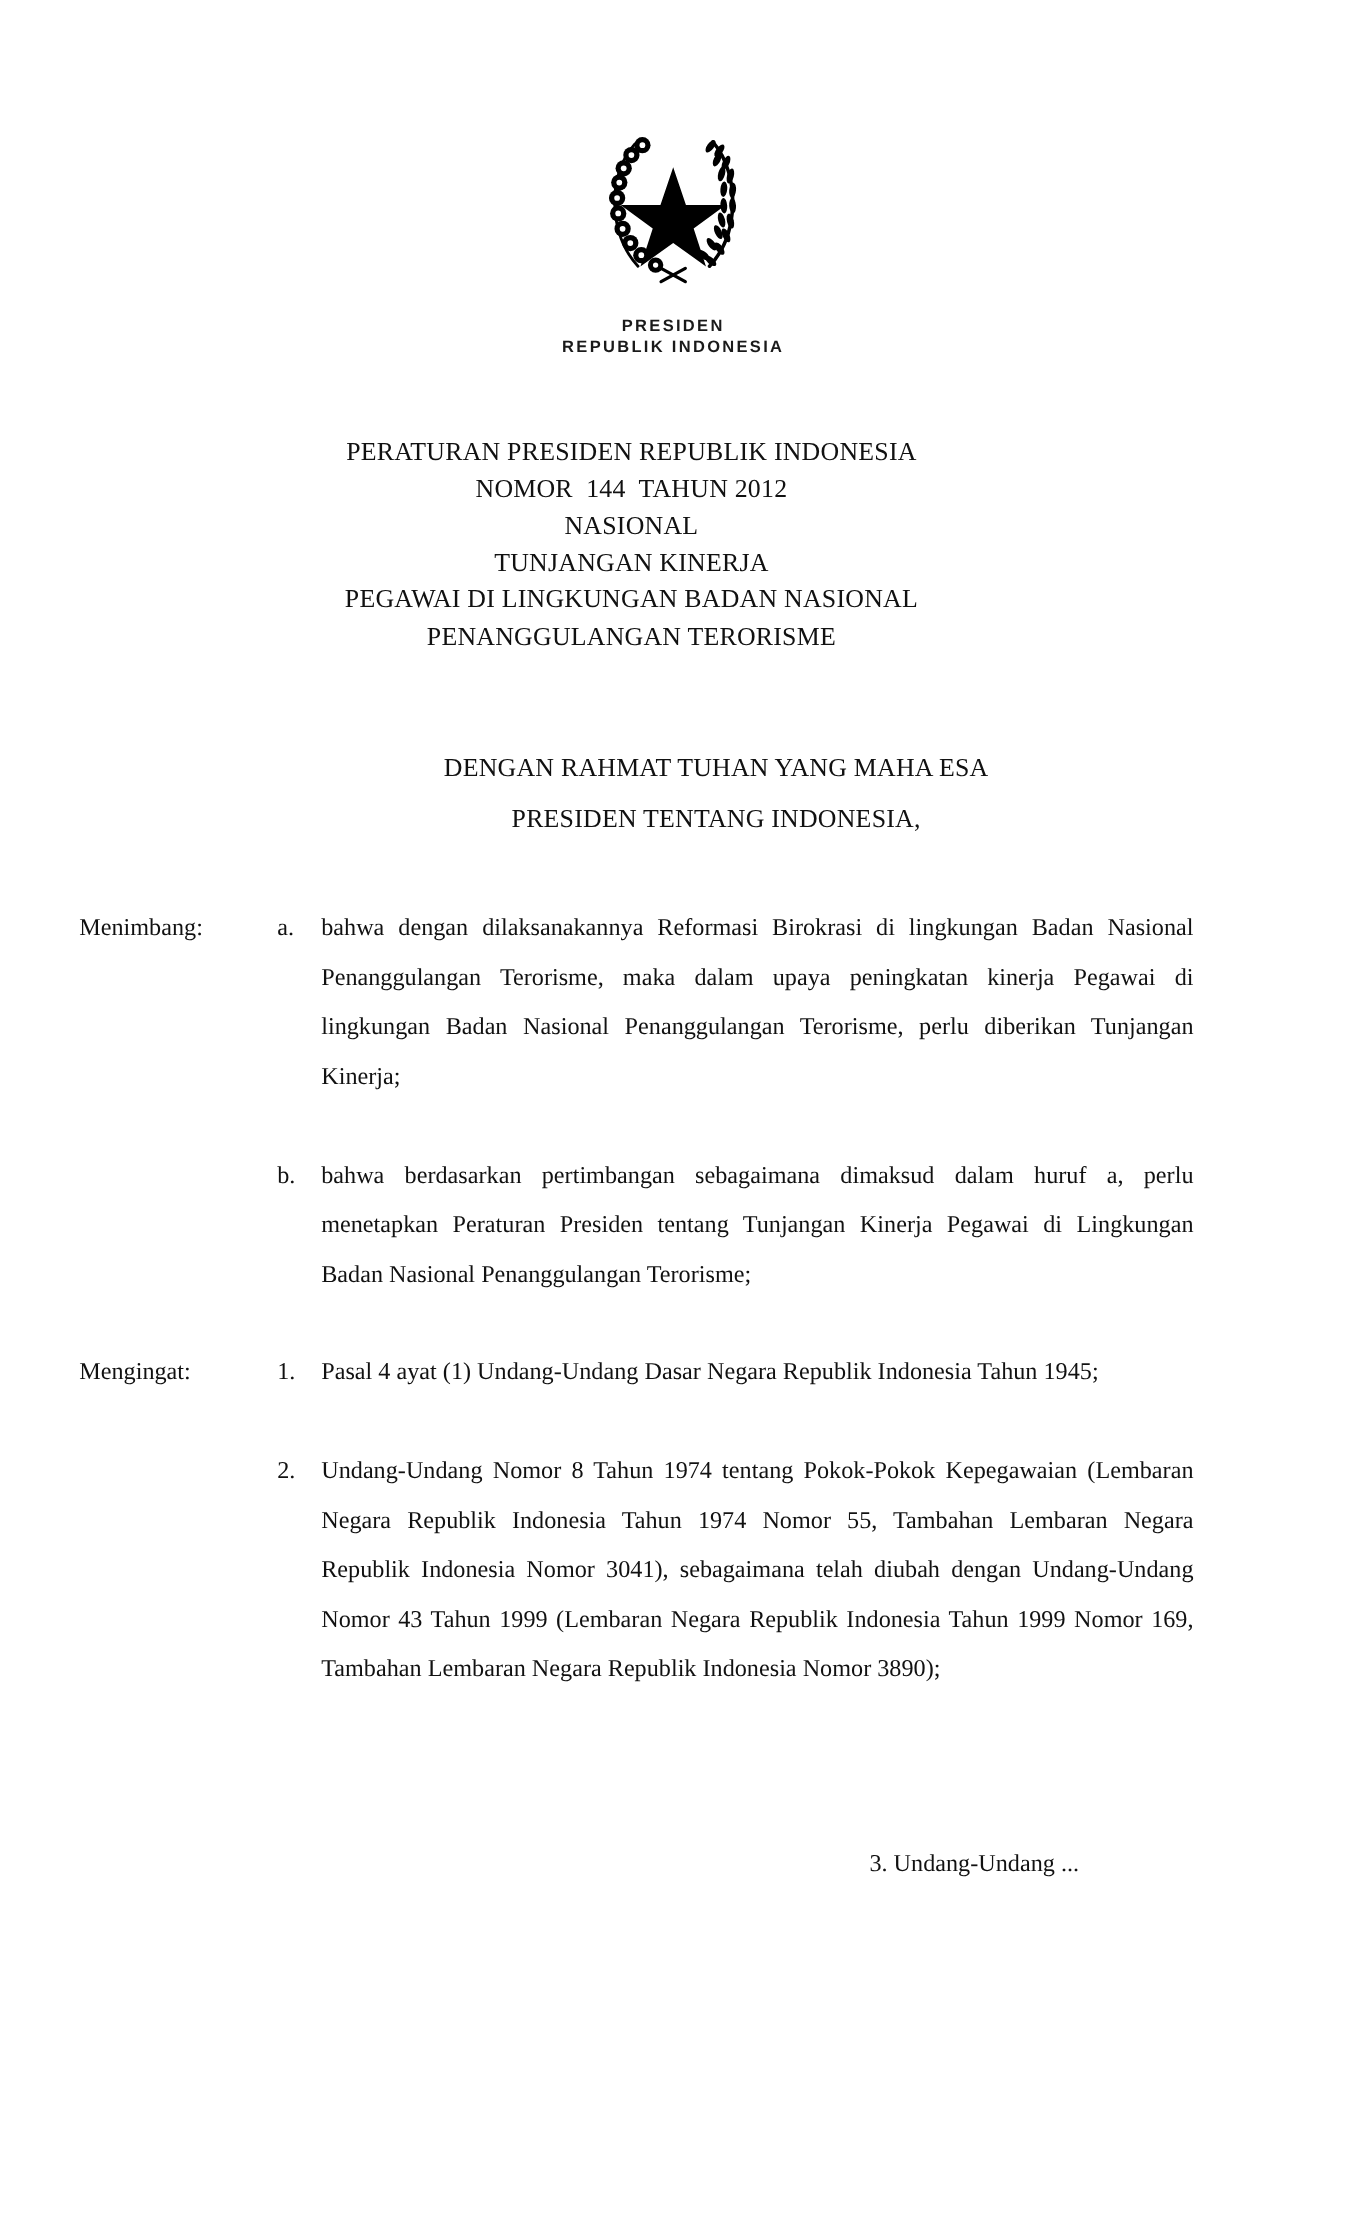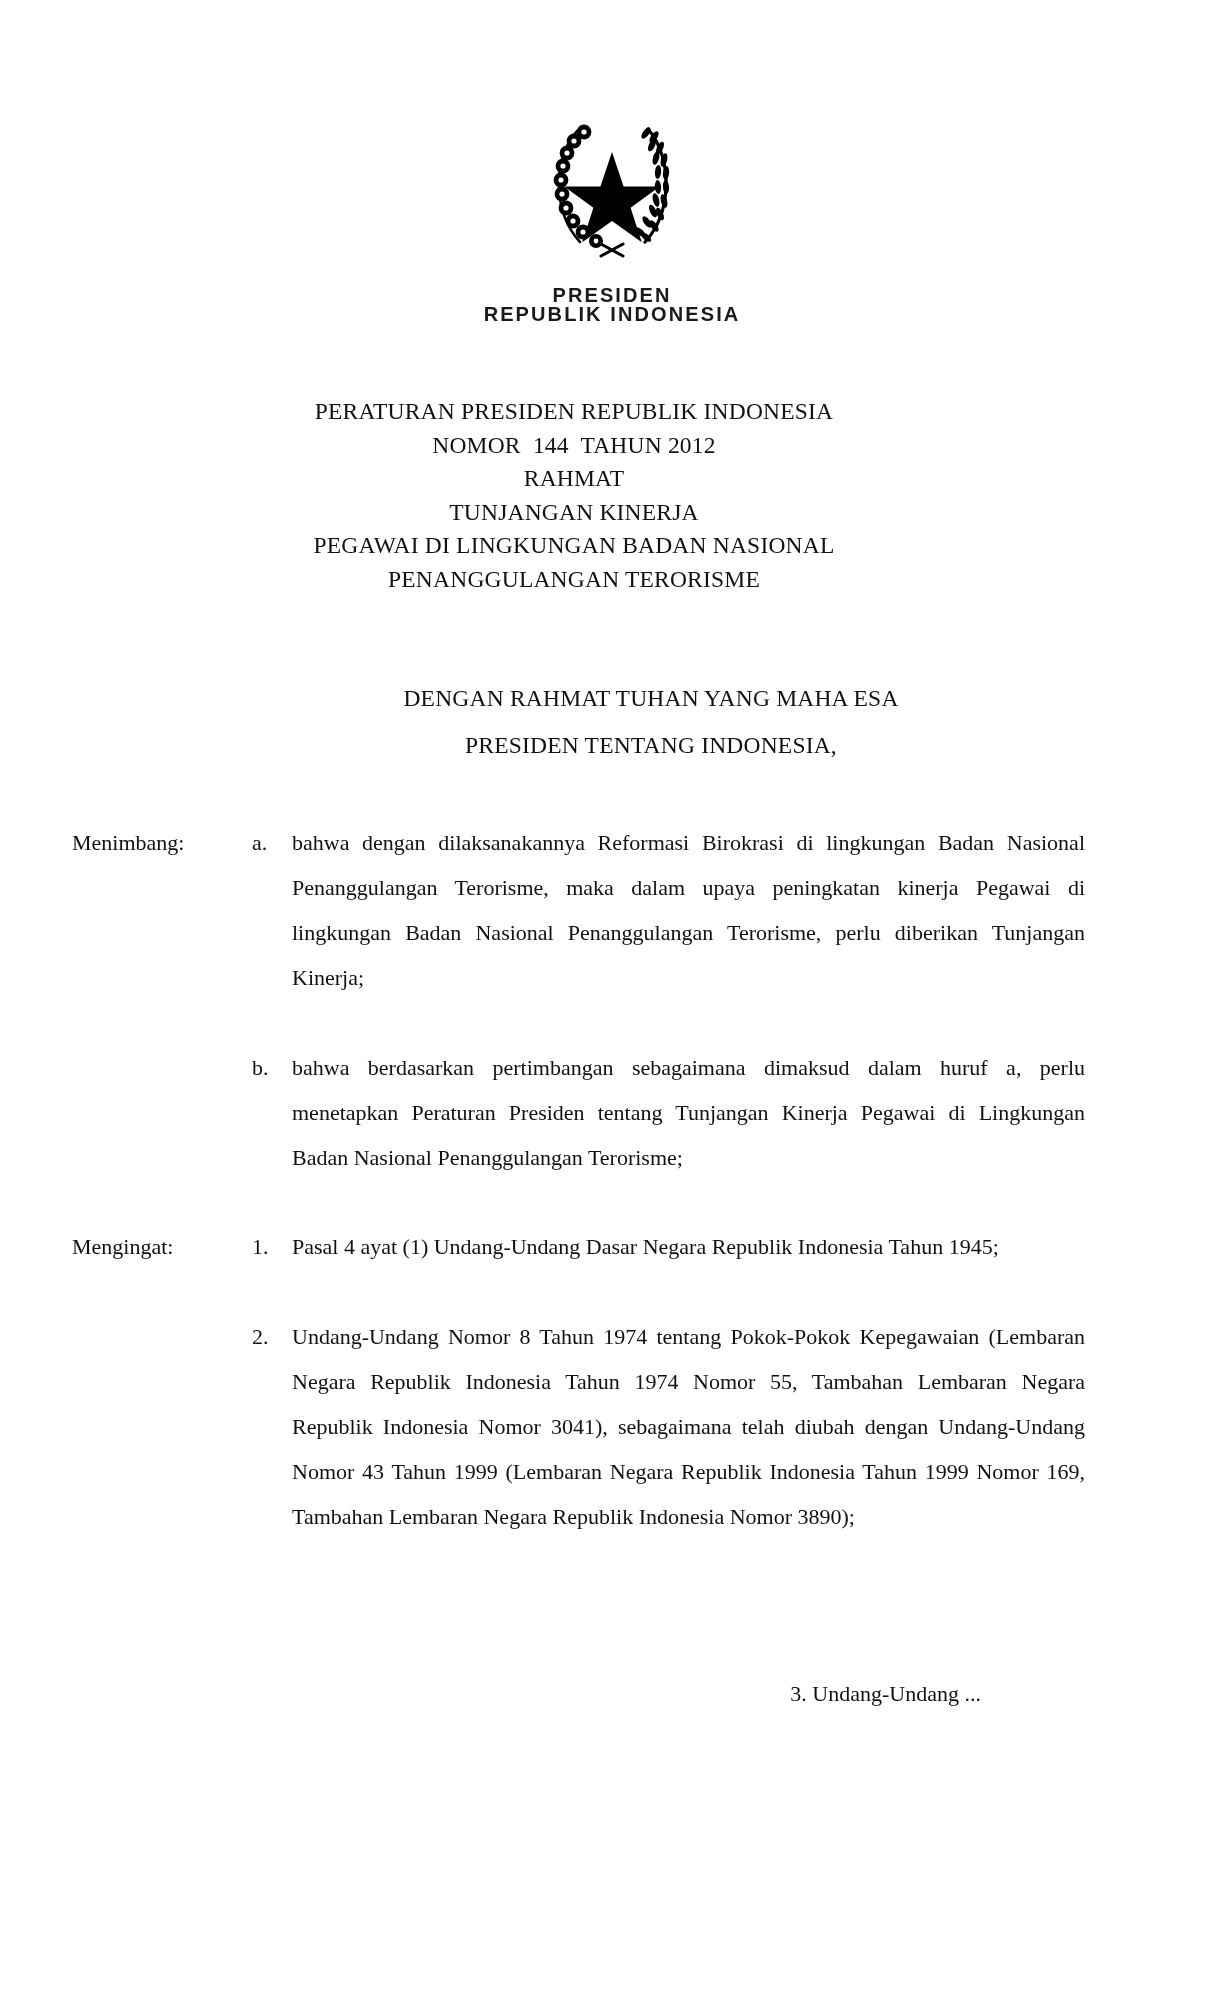--- a/index.html
+++ b/index.html
@@ -34,21 +34,21 @@
     width: 118px;
     height: 170px;
     line-height: 0;
   }
   .emblem svg { display: block; width: 118px; height: 170px; }
 
   .emblem-caption {
     margin-top: 16px;
     font-family: "Liberation Sans", "DejaVu Sans", sans-serif;
     font-weight: bold;
-    font-size: 20px;
+    font-size: 15px;
     letter-spacing: 2.1px;
     line-height: 19px;
     color: #1a1a1a;
   }
 
   
   .title-block {
     position: absolute;
     top: 395px;
     left: 0;
@@ -231,21 +231,21 @@
     </div>
     <div class="emblem-caption">
       <div>PRESIDEN</div>
       <div>REPUBLIK INDONESIA</div>
     </div>
   </div>
 
   <div class="title-block">
     <div class="title-line">PERATURAN PRESIDEN REPUBLIK INDONESIA</div>
     <div class="title-line">NOMOR  144  TAHUN 2012</div>
-    <div class="title-line">RAHMAT</div>
+    <div class="title-line">NASIONAL</div>
     <div class="title-line">TUNJANGAN KINERJA</div>
     <div class="title-line">PEGAWAI DI LINGKUNGAN BADAN NASIONAL</div>
     <div class="title-line">PENANGGULANGAN TERORISME</div>
   </div>
 
   <div class="preamble">
     <div class="preamble-line">DENGAN RAHMAT TUHAN YANG MAHA ESA</div>
     <div class="preamble-line second">PRESIDEN TENTANG INDONESIA,</div>
   </div>
 

